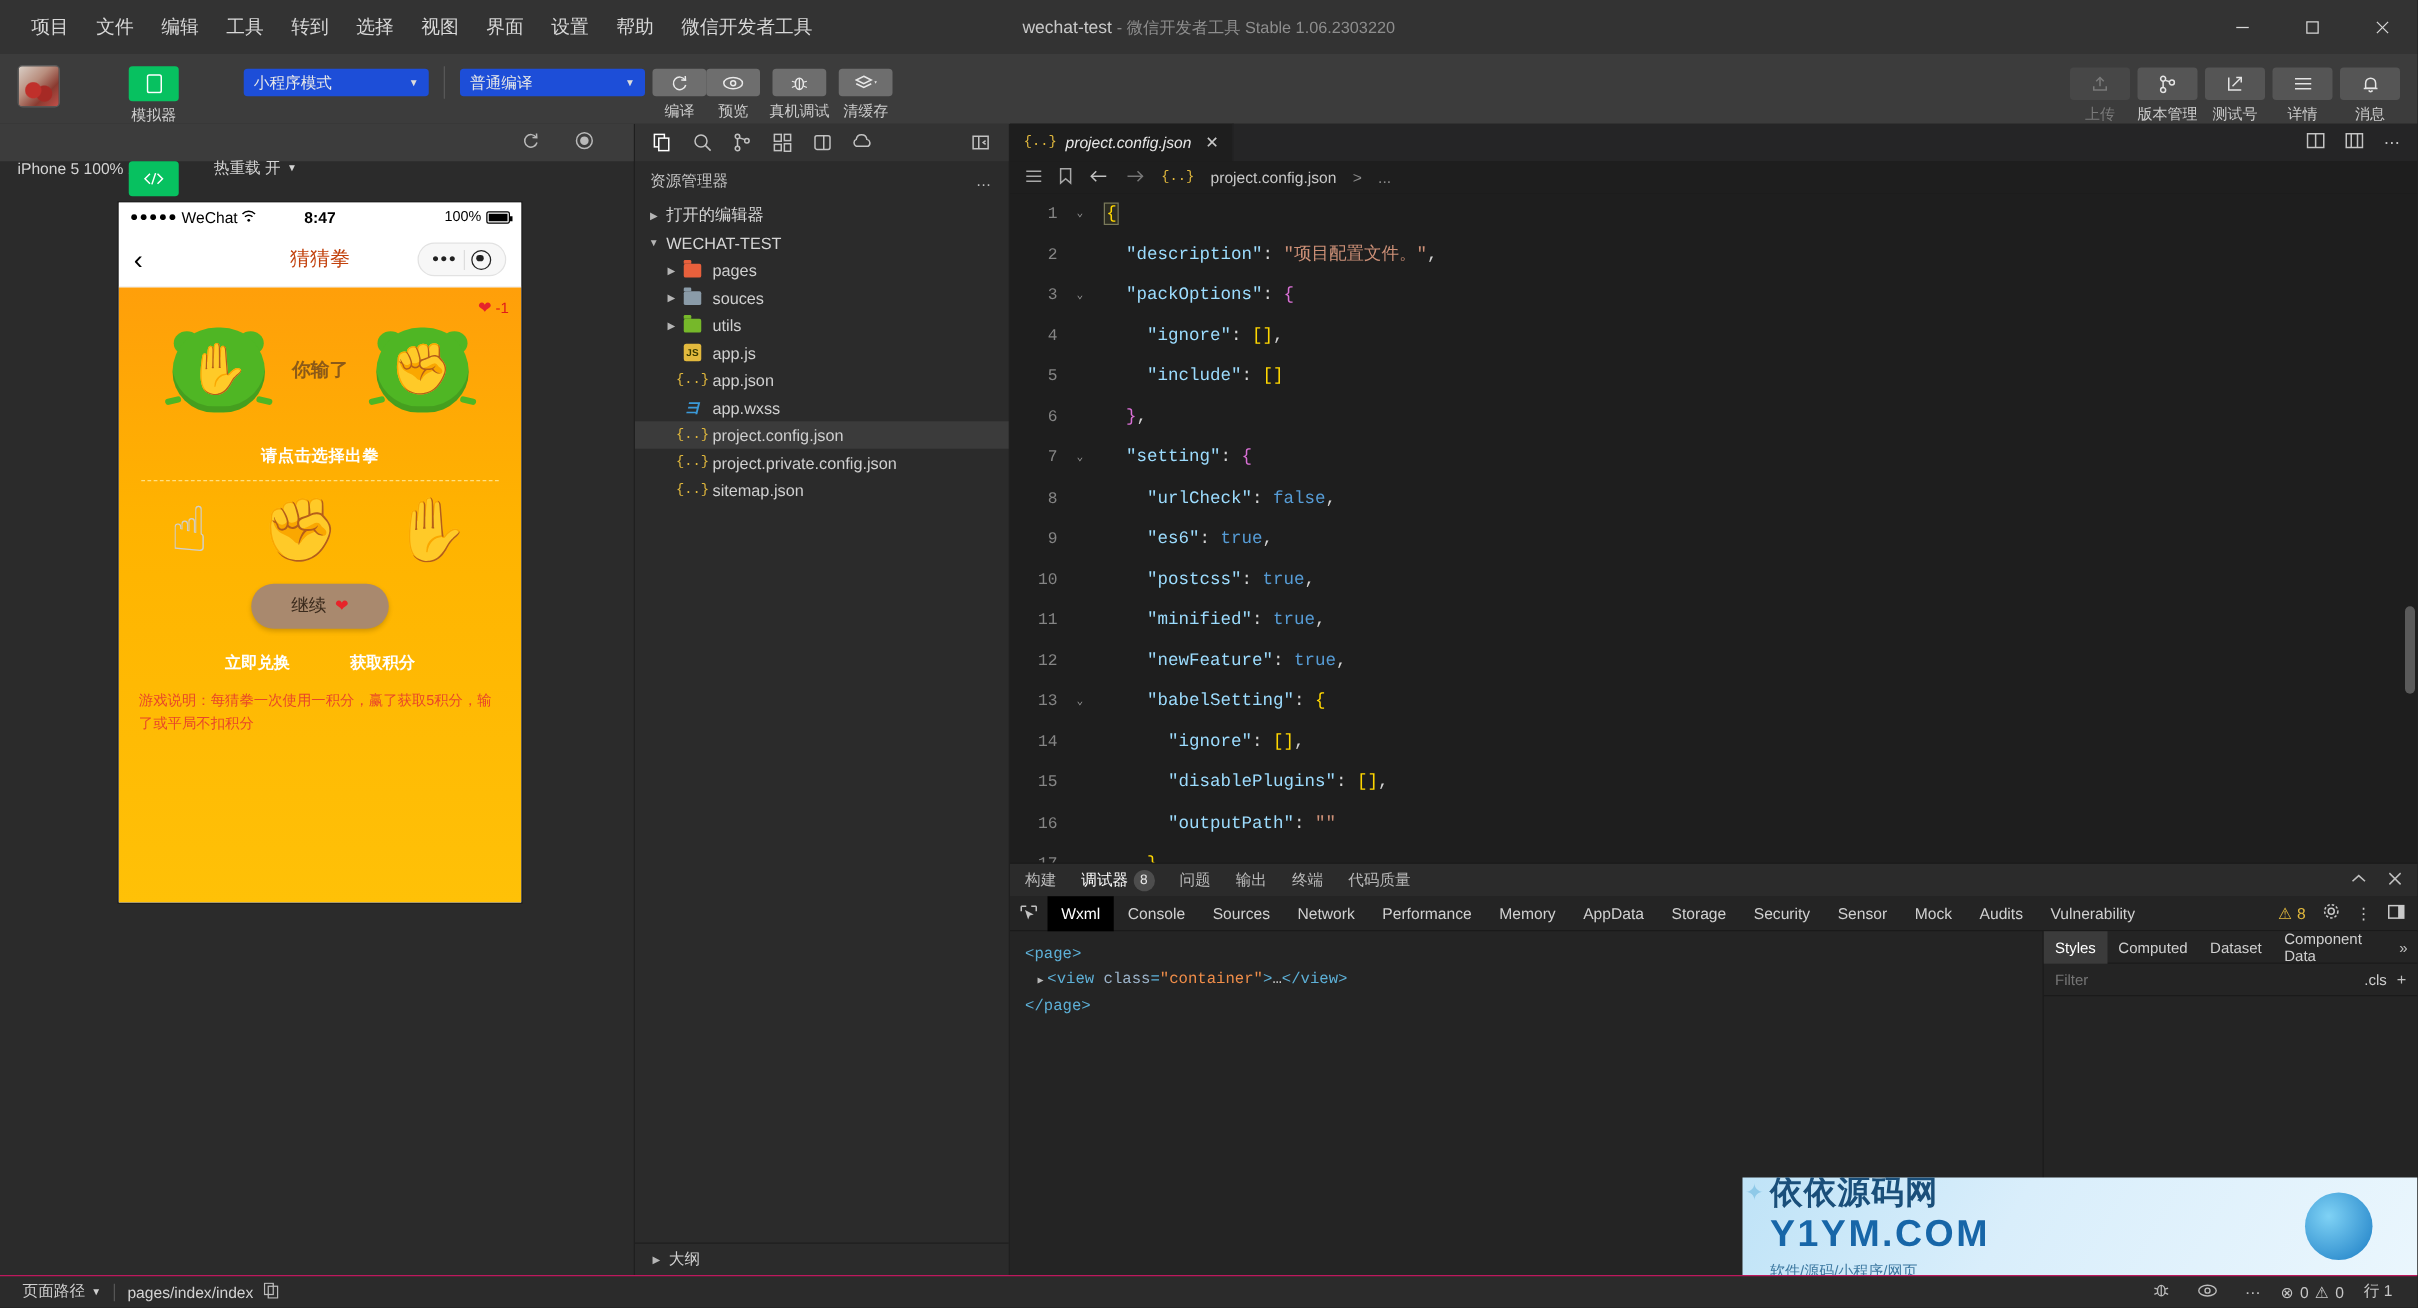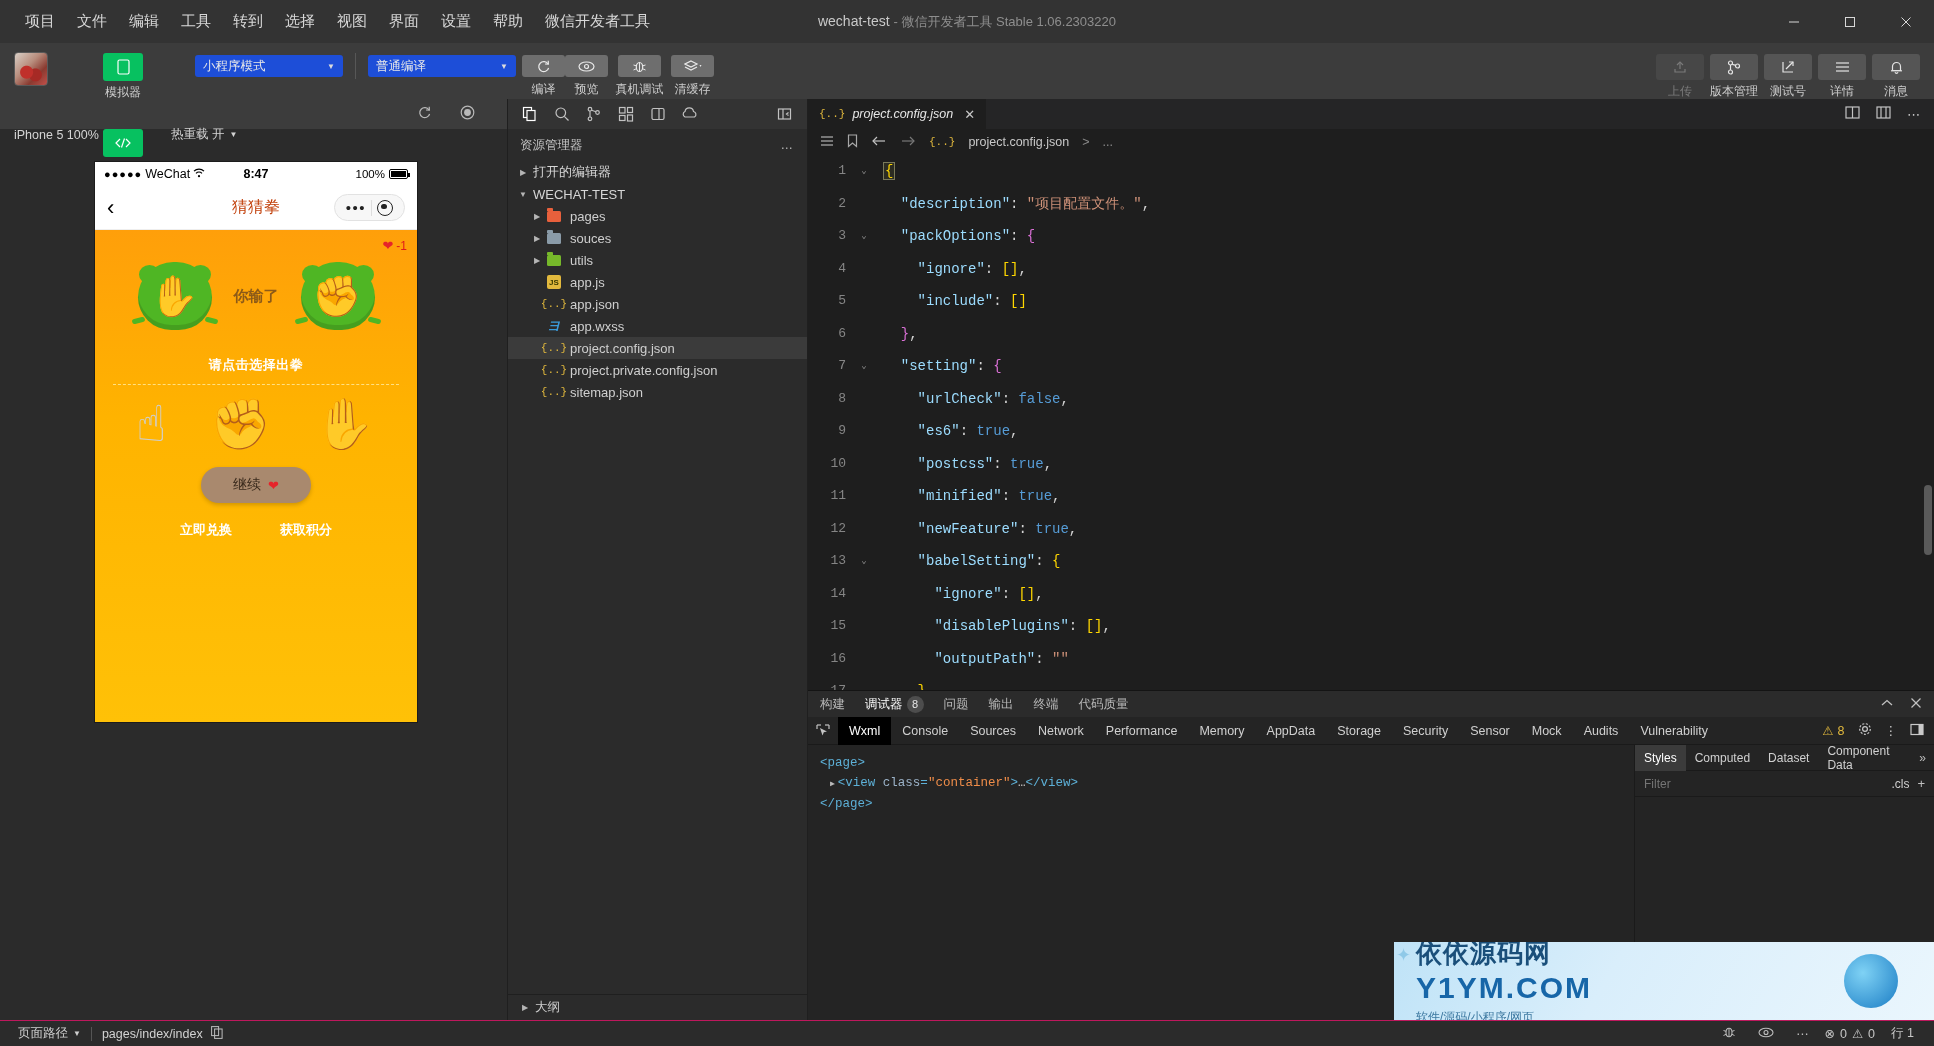--- a/index.html
+++ b/index.html
@@ -554,20 +554,21 @@
                 <span>继续</span>
                 <span class="heart">❤</span>
               </div>
             </div>
 
             <div class="links">
               <span>立即兑换</span>
               <span>获取积分</span>
             </div>
 
+            <div class="desc">游戏说明：每猜拳一次使用一积分，赢了获取5积分，输了或平局不扣积分</div>
           </div>
         </div>
       </div>
     </div>
 
     <div class="explorer">
       <div class="exp-icons">
         <div class="eicn active">
           <svg width="16" height="16" viewBox="0 0 16 16">
               <rect x="1.5" y="1.5" width="8" height="10" fill="none" stroke="currentColor" stroke-width="1.2"></rect>

